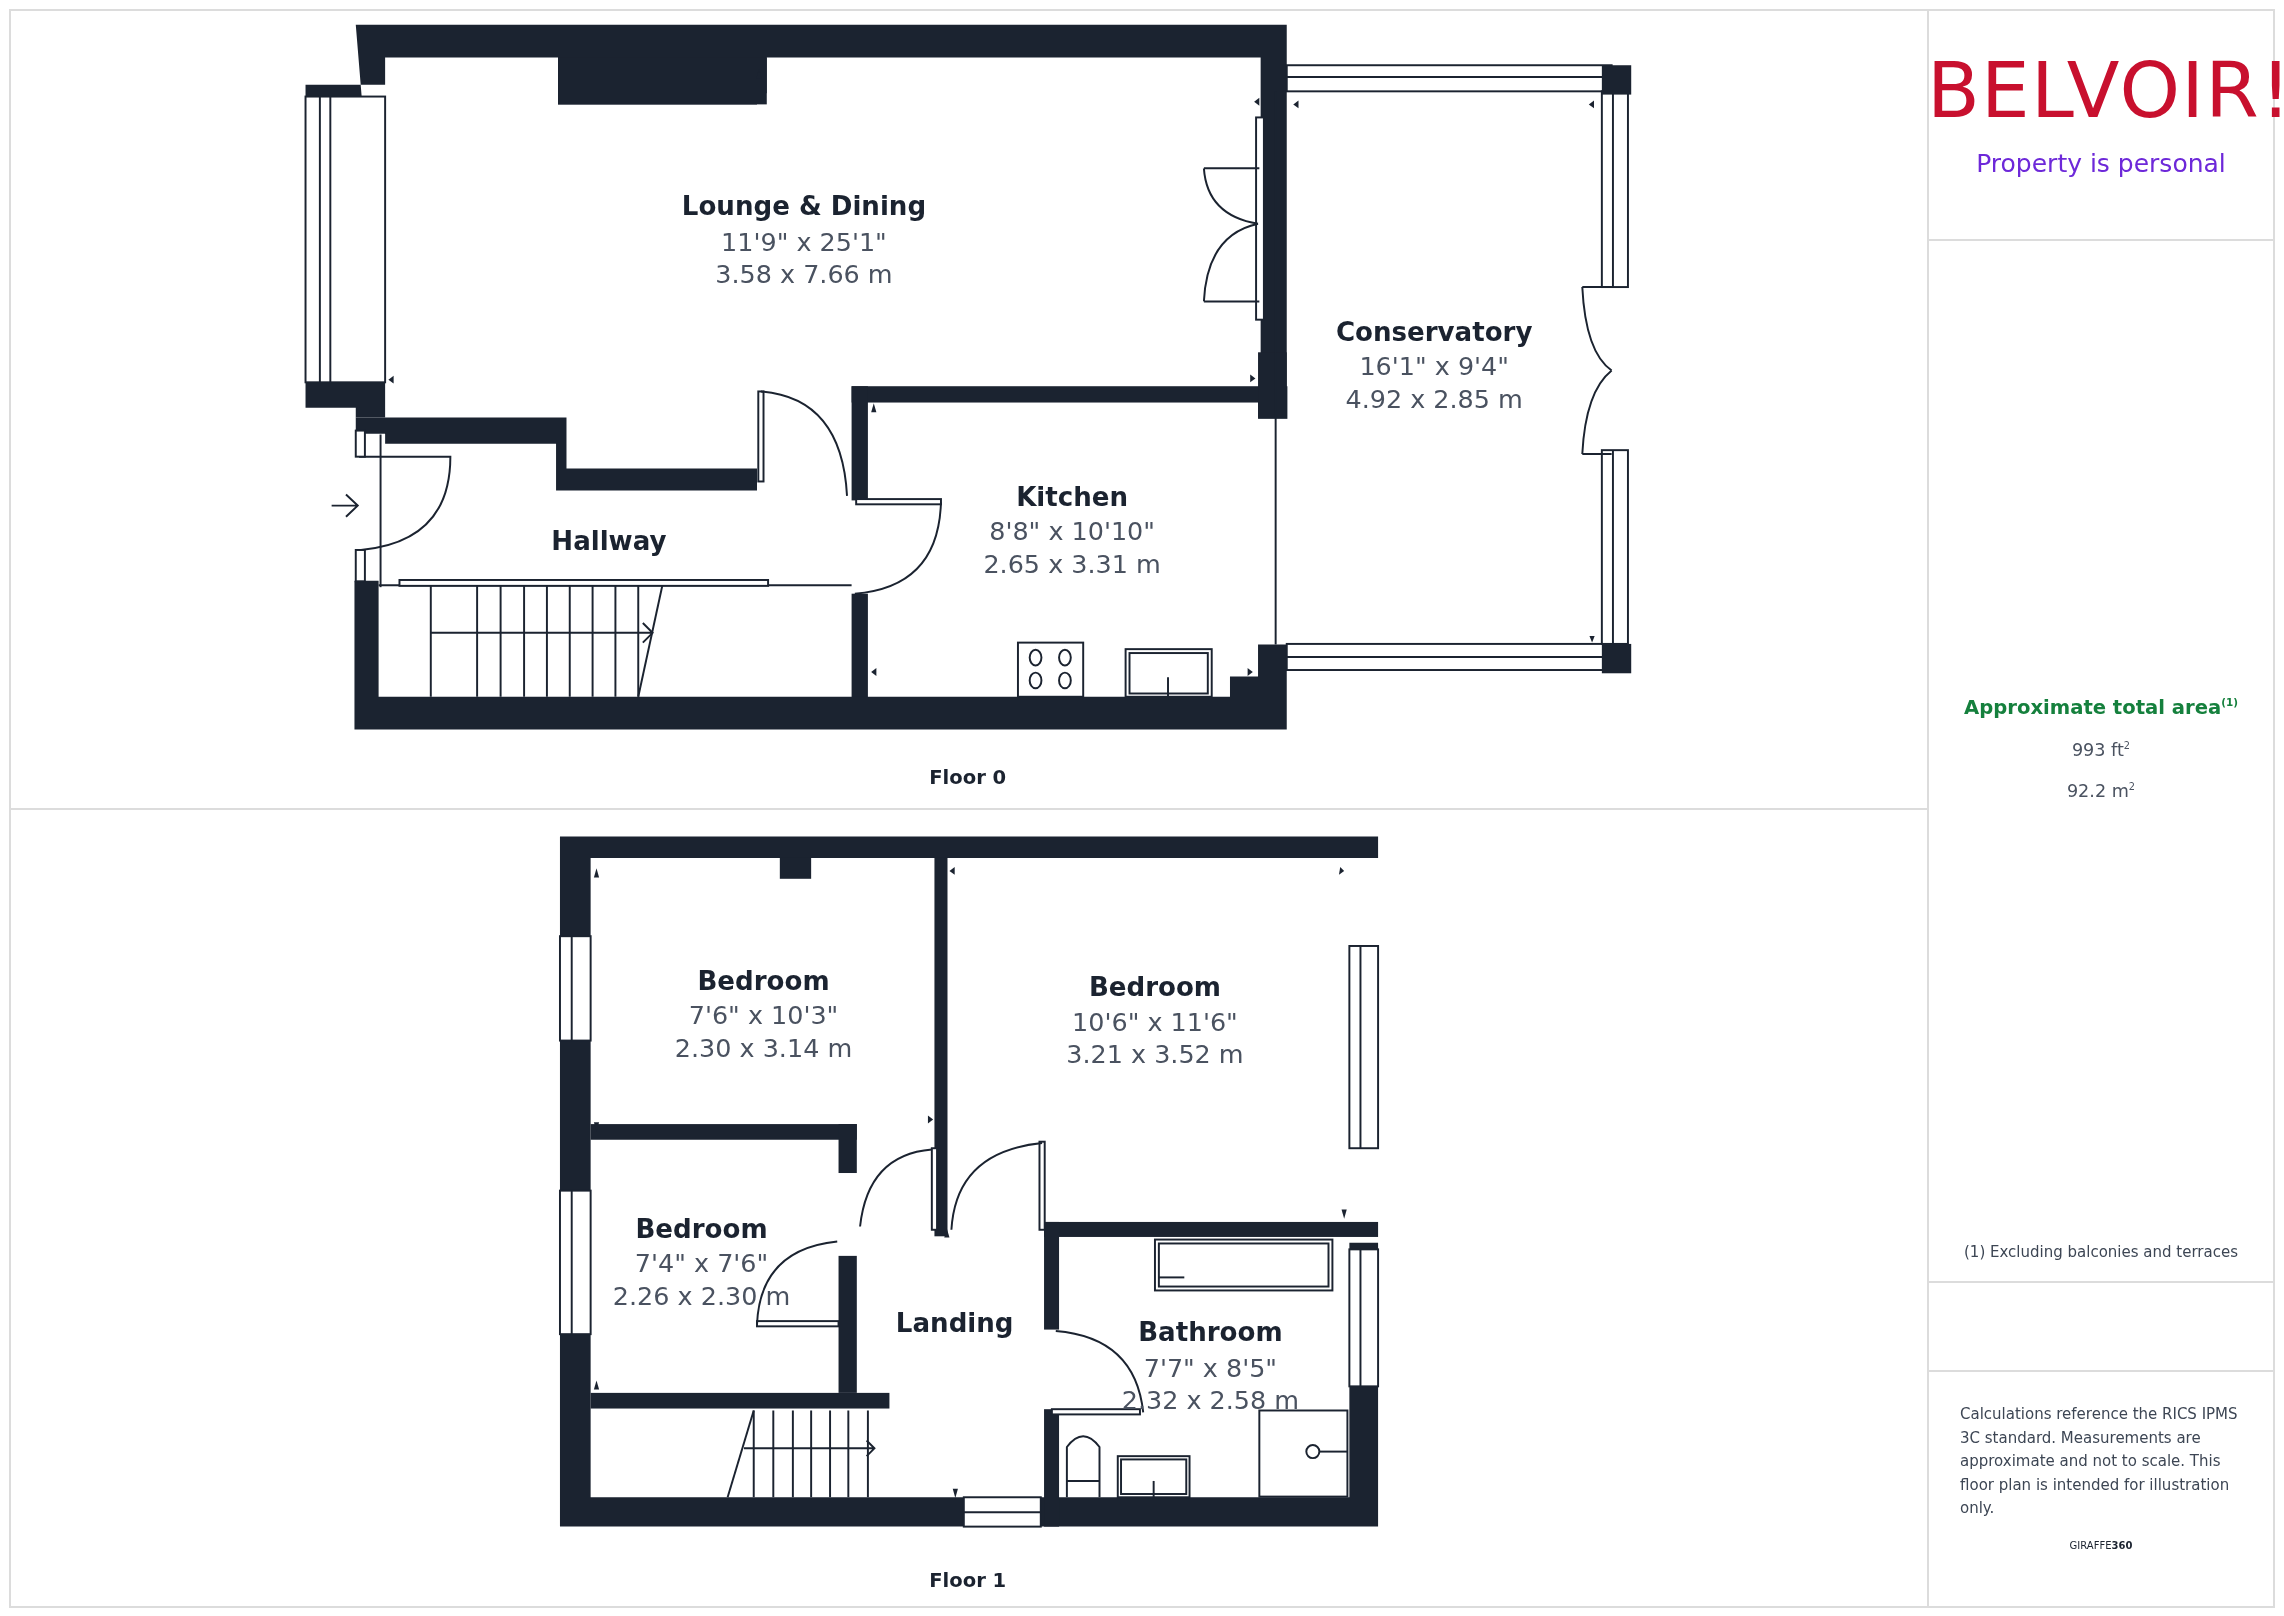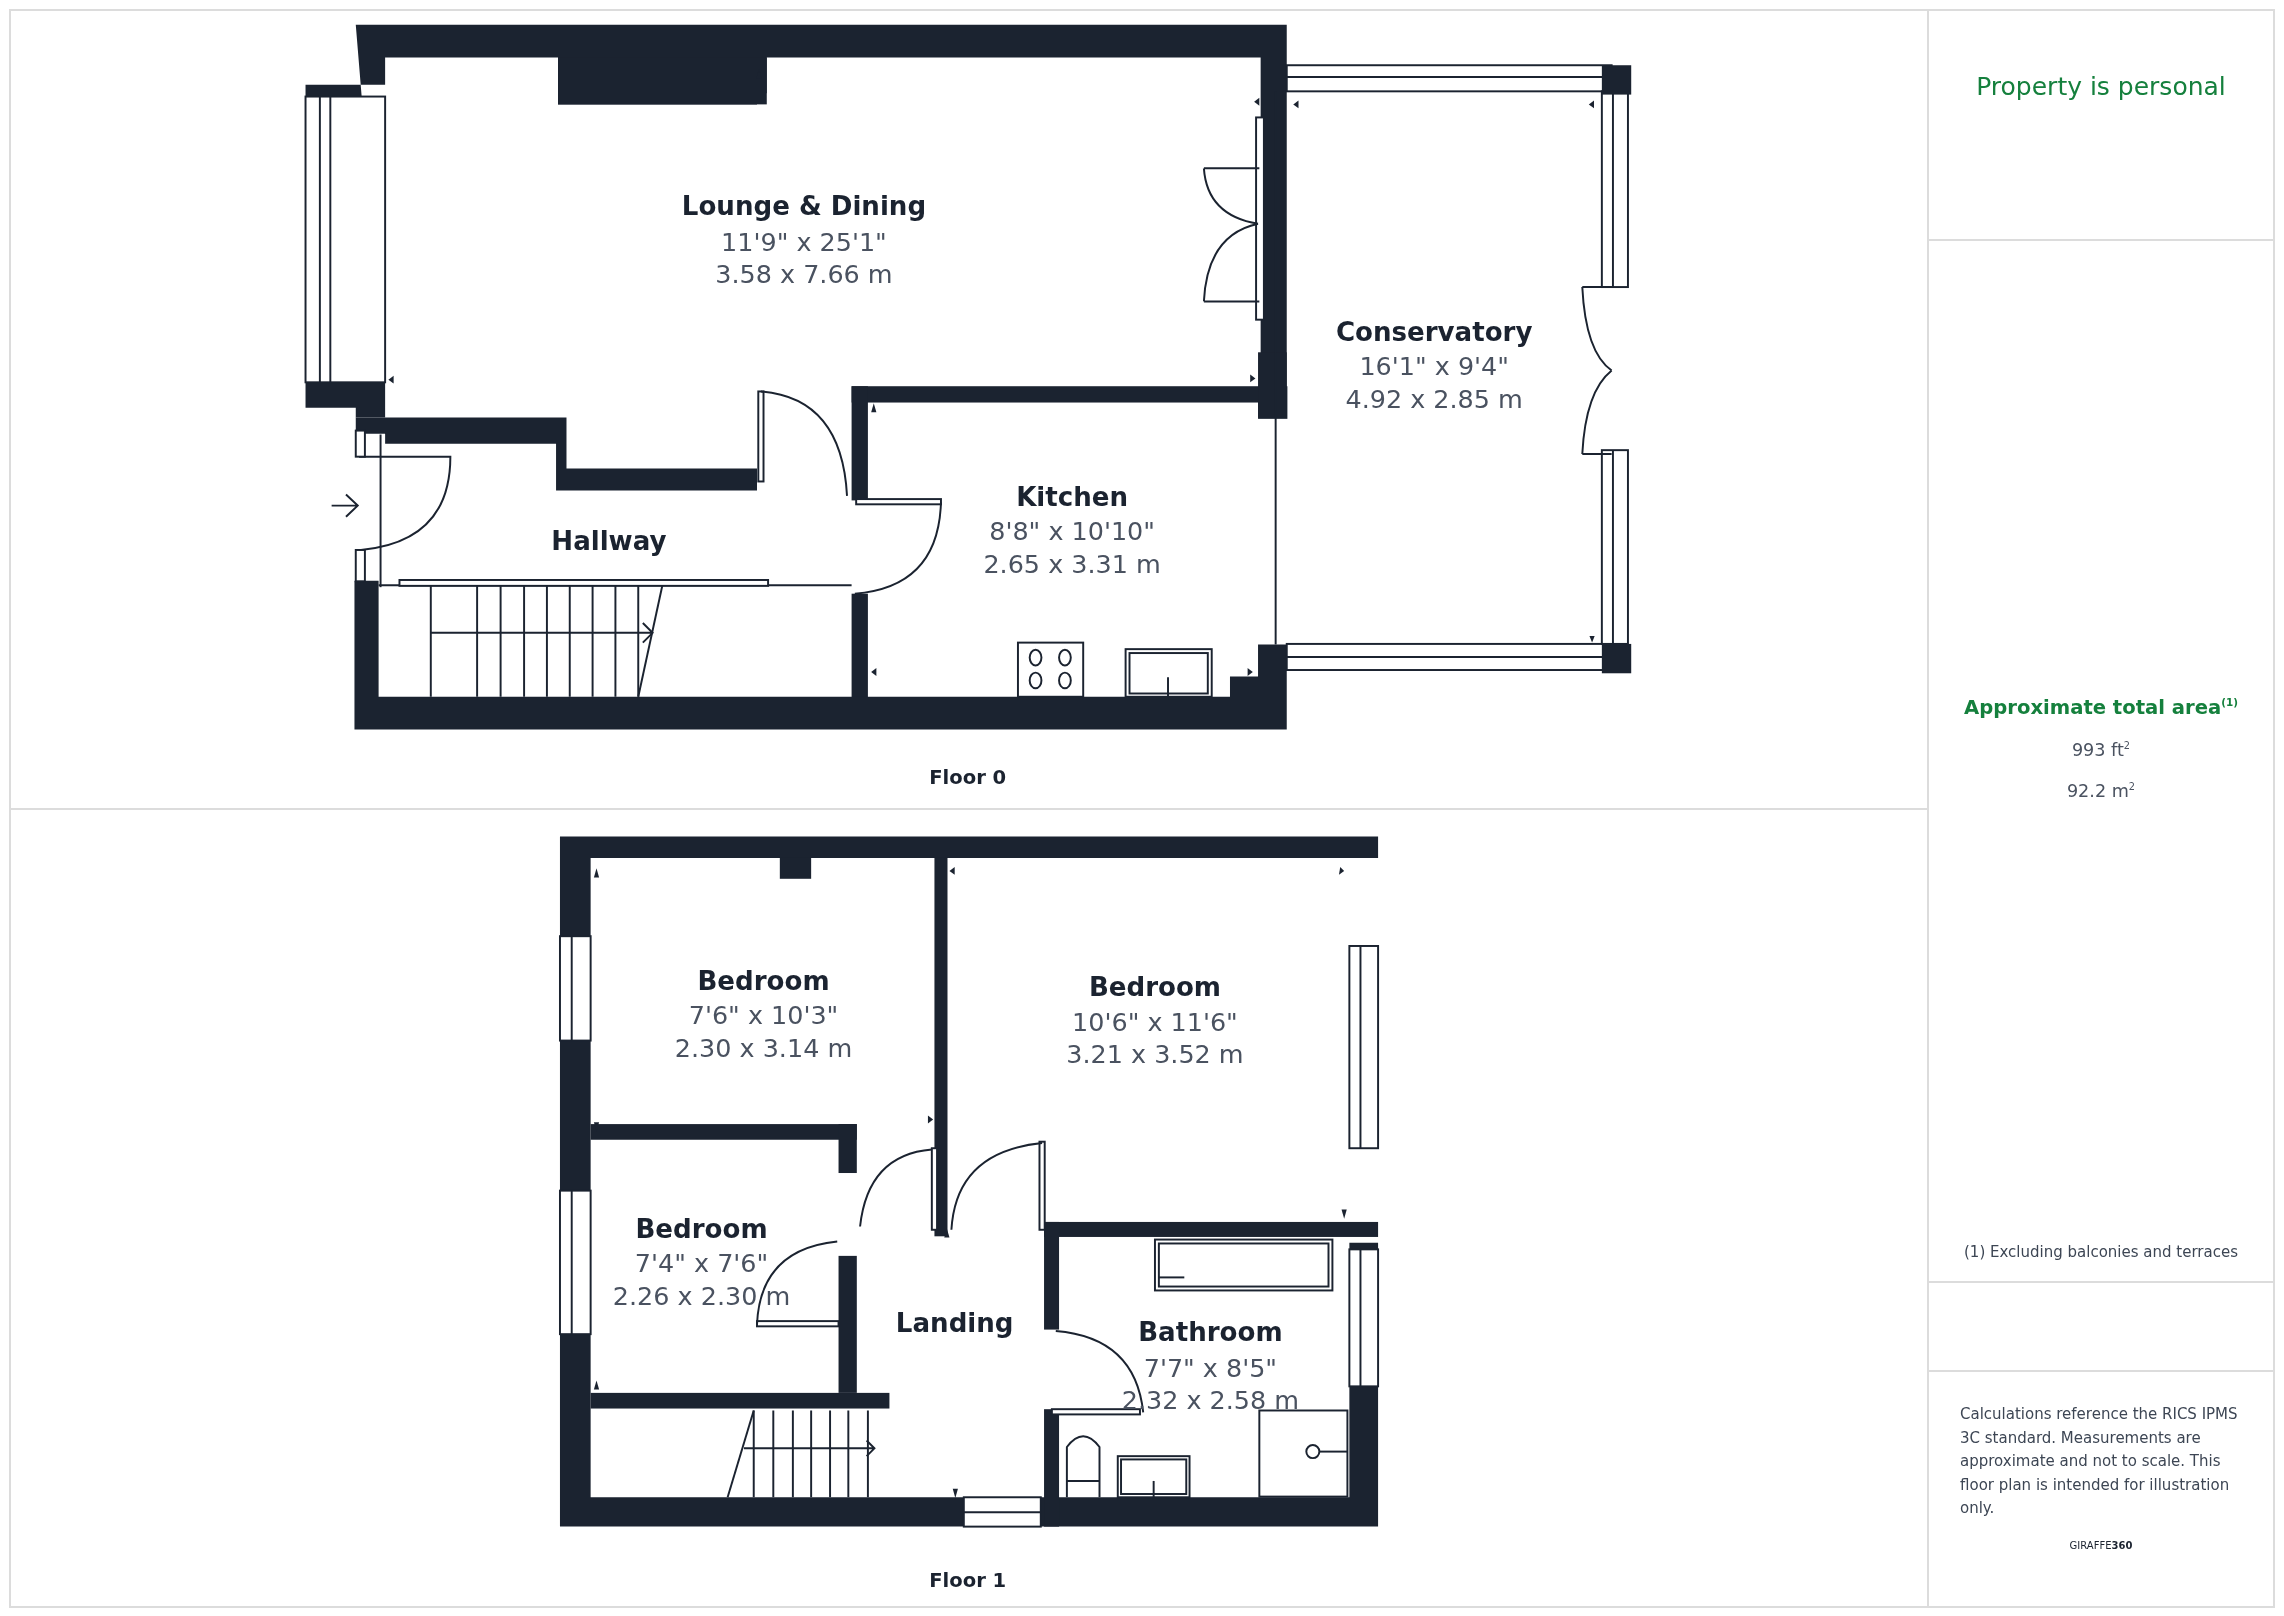--- a/index.html
+++ b/index.html
@@ -13,21 +13,21 @@
   svg.plan { position: absolute; left: 0; top: 0; }
   .room-name { font-family: "DejaVu Sans", sans-serif; font-weight: bold; font-size: 40px; fill: #1b2330; text-anchor: middle; }
   .room-dim  { font-family: "DejaVu Sans", sans-serif; font-size: 39px; fill: #4a5260; text-anchor: middle; }
   .floor-label { font-family: "DejaVu Sans", sans-serif; font-weight: bold; font-size: 30px; fill: #1b2330; text-anchor: middle; }
   .wall { fill: #1b2330; }
   .thin { fill: none; stroke: #1b2330; stroke-width: 3; }
   .win  { fill: #ffffff; stroke: #1b2330; stroke-width: 3; }
   .mark { fill: #1b2330; }
   .brand { position: absolute; left: 1927px; top: 52px; width: 348px; text-align: center; }
   .brand-logo { font-family: "DejaVu Sans", sans-serif; font-size: 77px; letter-spacing: 1.3px; color: #c8102e; line-height: 1; }
-  .brand-tag { font-family: "DejaVu Sans", sans-serif; font-size: 25px; color: #15803d; margin-top: 19.6px; }
+  .brand-tag { font-family: "DejaVu Sans", sans-serif; font-size: 25px; color: #6d28d9; margin-top: 19.6px; }
   .area-block { position: absolute; left: 1927px; top: 696px; width: 348px; text-align: center; }
   .area-title { font-family: "DejaVu Sans", sans-serif; font-weight: bold; font-size: 19.6px; color: #15803d; }
   .area-title sup { font-size: 10.4px; }
   .area-val { font-family: "DejaVu Sans", sans-serif; font-size: 17.6px; color: #4a5260; margin-top: 21px; }
   .area-val sup { font-size: 9.8px; }
   .area-val + .area-val { }
   .footnote { position: absolute; left: 1927px; top: 1243px; width: 348px; text-align: center;
               font-family: "DejaVu Sans", sans-serif; font-size: 15px; color: #3d4654; }
   .disclaimer { position: absolute; left: 1960px; top: 1403px; width: 283px; text-align: left;
                 font-family: "DejaVu Sans", sans-serif; font-size: 15px; line-height: 23.5px; color: #3d4654; }
@@ -260,20 +260,21 @@
 
     <text class="room-name" x="1855" y="2055">Bathroom</text>
     <text class="room-dim" x="1855" y="2110">7'7" x 8'5"</text>
     <text class="room-dim" x="1855" y="2160">2.32 x 2.58 m</text>
 
     <text class="floor-label" x="1483" y="2432">Floor 1</text>
   </g>
 </svg>
 
 <div class="brand">
+  <div class="brand-logo">BELVOIR!</div>
   <div class="brand-tag">Property is personal</div>
 </div>
 
 <div class="area-block">
   <div class="area-title"><span>Approximate total area</span><sup>(1)</sup></div>
   <div class="area-val"><span>993 ft</span><sup>2</sup></div>
   <div class="area-val"><span>92.2 m</span><sup>2</sup></div>
 </div>
 
 <div class="footnote">(1) Excluding balconies and terraces</div>

